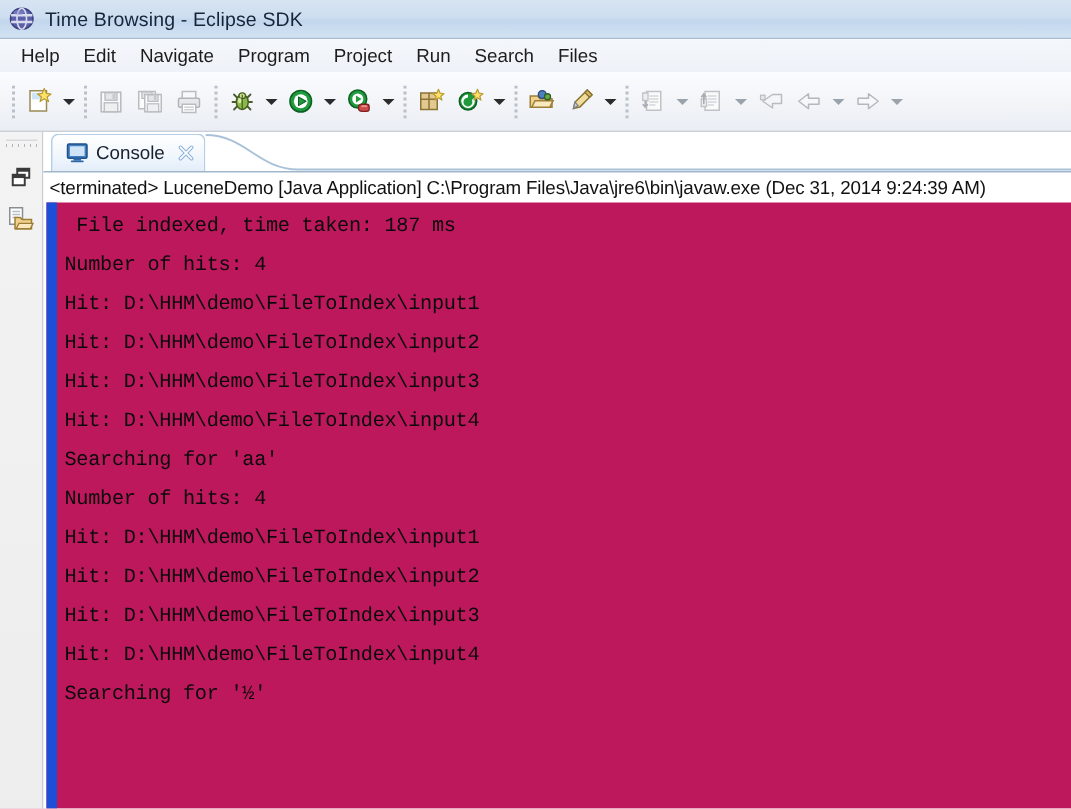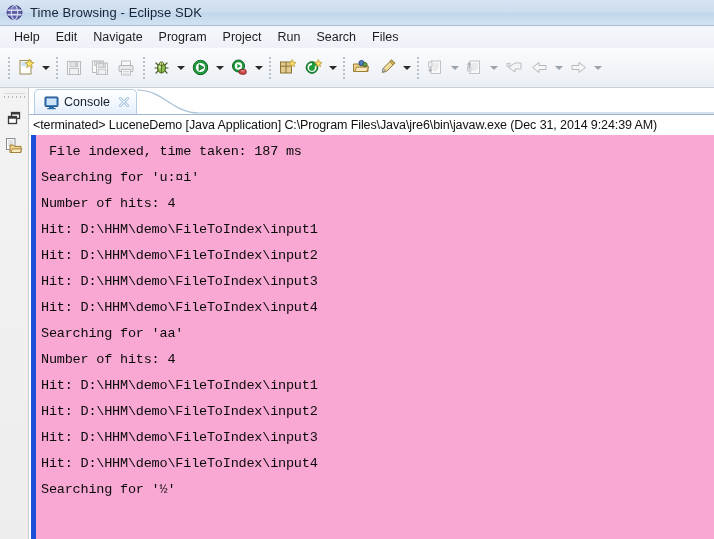--- a/index.html
+++ b/index.html
@@ -150,21 +150,21 @@
     min-width: 0;
     background: #ffffff;
   }
 
   
   .tab-row {
     height: 26px;
     flex: 0 0 26px;
     background: #ffffff;
     display: flex;
-    align-items: flex-end;
+    align-items: center;
     position: relative;
     padding-left: 5px;
     box-sizing: border-box;
   }
   .tab {
     height: 25px;
     display: flex;
     align-items: center;
     padding: 0 5px 0 9px;
     background: linear-gradient(to bottom, #ffffff 0%, #f2f7fd 55%, #e3eefa 100%);
@@ -207,22 +207,22 @@
   .console-header-text {
     font-size: 12.5px;
     color: #111111;
     white-space: nowrap;
     letter-spacing: -0.1px;
   }
 
   
   .console-body {
     flex: 1 1 auto;
-    background: #f9a8d4;
-    border-left: 5px solid #1d4ed8;
+    background: #be185d;
+    border-left: 7px solid #1d4ed8;
     margin-left: 2px;
     overflow: hidden;
     position: relative;
   }
   .console-lines {
     padding: 4px 0 0 5px;
   }
   .console-line {
     font-family: "Liberation Mono", "DejaVu Sans Mono", monospace;
     font-size: 13.5px;
@@ -502,21 +502,20 @@
       </div>
     </div>
 
     <div class="console-header">
       <div class="console-header-text">&lt;terminated&gt; LuceneDemo [Java Application] C:\Program Files\Java\jre6\bin\javaw.exe (Dec 31, 2014 9:24:39 AM)</div>
     </div>
 
     <div class="console-body">
       <div class="console-lines">
         <div class="console-line"> File indexed, time taken: 187 ms</div>
-        <div class="console-line">Searching for 'u:¤i'</div>
         <div class="console-line">Number of hits: 4</div>
         <div class="console-line">Hit: D:\HHM\demo\FileToIndex\input1</div>
         <div class="console-line">Hit: D:\HHM\demo\FileToIndex\input2</div>
         <div class="console-line">Hit: D:\HHM\demo\FileToIndex\input3</div>
         <div class="console-line">Hit: D:\HHM\demo\FileToIndex\input4</div>
         <div class="console-line">Searching for 'аа'</div>
         <div class="console-line">Number of hits: 4</div>
         <div class="console-line">Hit: D:\HHM\demo\FileToIndex\input1</div>
         <div class="console-line">Hit: D:\HHM\demo\FileToIndex\input2</div>
         <div class="console-line">Hit: D:\HHM\demo\FileToIndex\input3</div>

